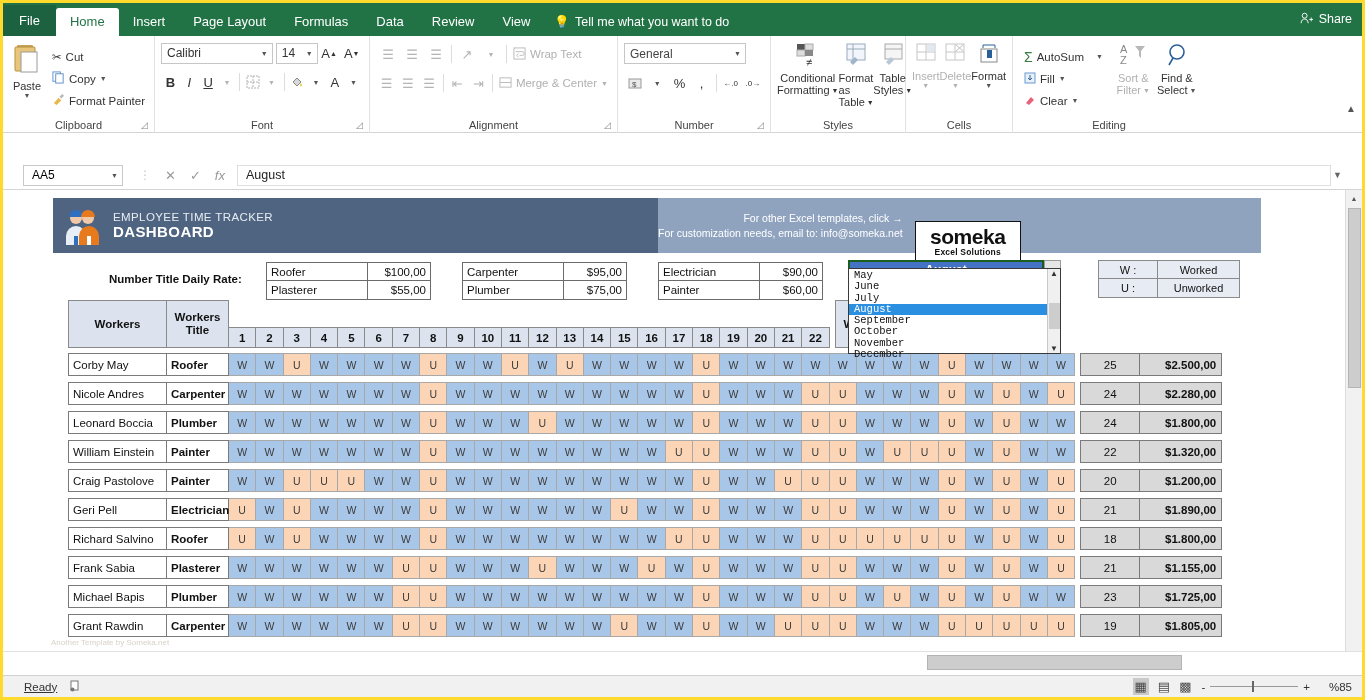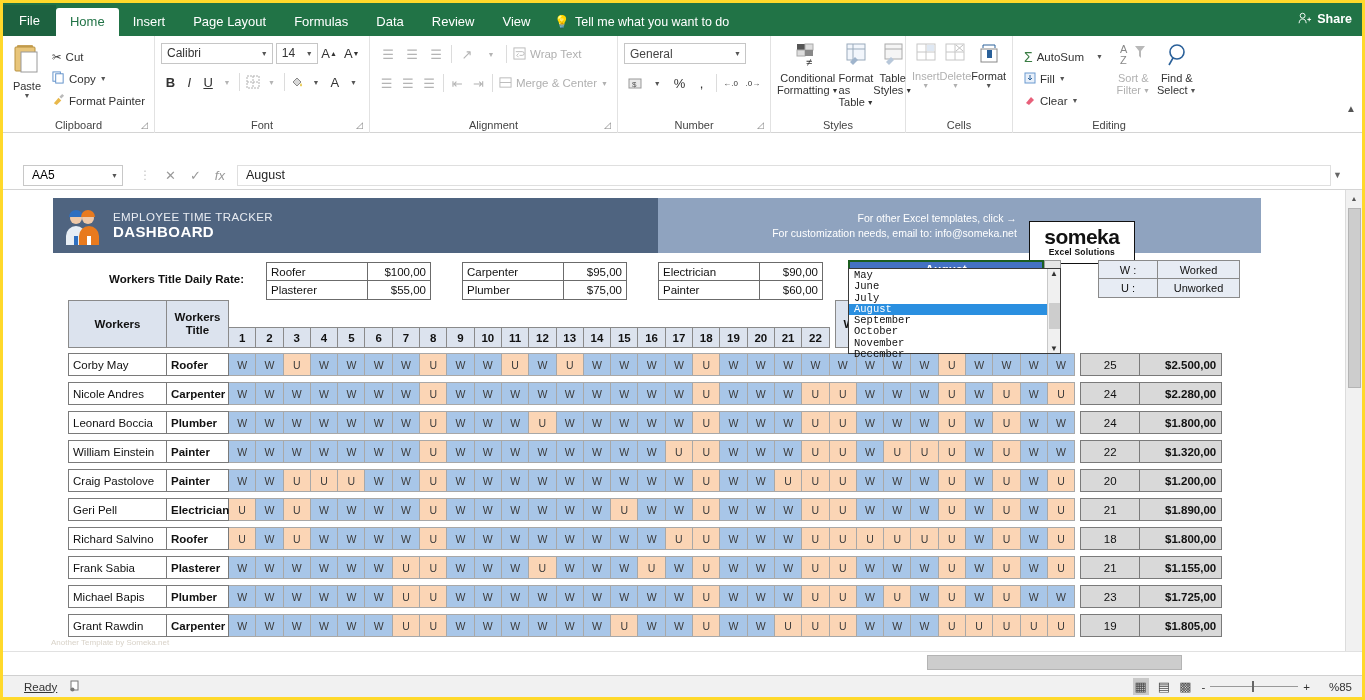--- a/index.html
+++ b/index.html
@@ -40,21 +40,21 @@
     background: #ffffff;
     color: #217346;
     border-radius: 3px 3px 0 0;
   }
   .tellme {
     color: #fff; font-size: 12.5px; display: flex; align-items: center;
     gap: 5px; padding: 6px 10px 7px 10px; white-space: nowrap;
   }
   .share {
     position: absolute; right: 10px; top: 8px;
-    color: #fff; font-size: 12.5px; display: flex; align-items: center; gap: 5px; font-weight: bold;
+    color: #fff; font-size: 12.5px; display: flex; align-items: center; gap: 5px;
   }
 
   
   .ribbon {
     height: 97px;
     background: #ffffff;
     border-bottom: 1px solid #d4d4d4;
     display: flex;
     position: relative;
   }
@@ -154,21 +154,21 @@
     display: flex;
   }
   .banner-left {
     width: 605px; background: #4f6480; display: flex; align-items: center;
     padding-left: 8px; gap: 10px;
   }
   .banner-txt1 { color: #e8ecf2; font-size: 11.5px; letter-spacing: .4px; }
   .banner-txt2 { color: #ffffff; font-size: 15px; font-weight: bold; letter-spacing: .4px; }
   .banner-right {
     flex: 1; background: #8fa3bf; display: flex; align-items: center;
-    justify-content: center; padding-right: 12px; gap: 12px;
+    justify-content: flex-start; padding-right: 12px; gap: 12px;
   }
   .banner-lines { text-align: right; color: #fff; font-size: 10.5px; line-height: 15px; }
   .logo {
     background: #fff; border: 1px solid #111; width: 106px; height: 43px;
     display: flex; flex-direction: column; align-items: center; justify-content: center; margin-top: 33px;
   }
   .logo .l1 { font-size: 21px; font-weight: bold; letter-spacing: -.5px; color: #111; line-height: 20px;}
   .logo .l2 { font-size: 8.5px; font-weight: bold; color: #111; letter-spacing: .2px;}
 
   
@@ -743,21 +743,21 @@
             <div>For customization needs, email to: info@someka.net</div>
           </div>
           <div class="logo">
             <div class="l1">someka</div>
             <div class="l2">Excel Solutions</div>
           </div>
         </div>
       </div>
 
       <div class="rates">
-        <div class="rate-label">Workers Title Daily Rate:</div>
+        <div class="rate-label">Number Title Daily Rate:</div>
 
         <div class="ratebox" style="left:213px">
           <div class="raterow">
             <div class="ratename">Roofer</div>
             <div class="rateval">$100,00</div>
           </div>
           <div class="raterow">
             <div class="ratename">Plasterer</div>
             <div class="rateval">$55,00</div>
           </div>

